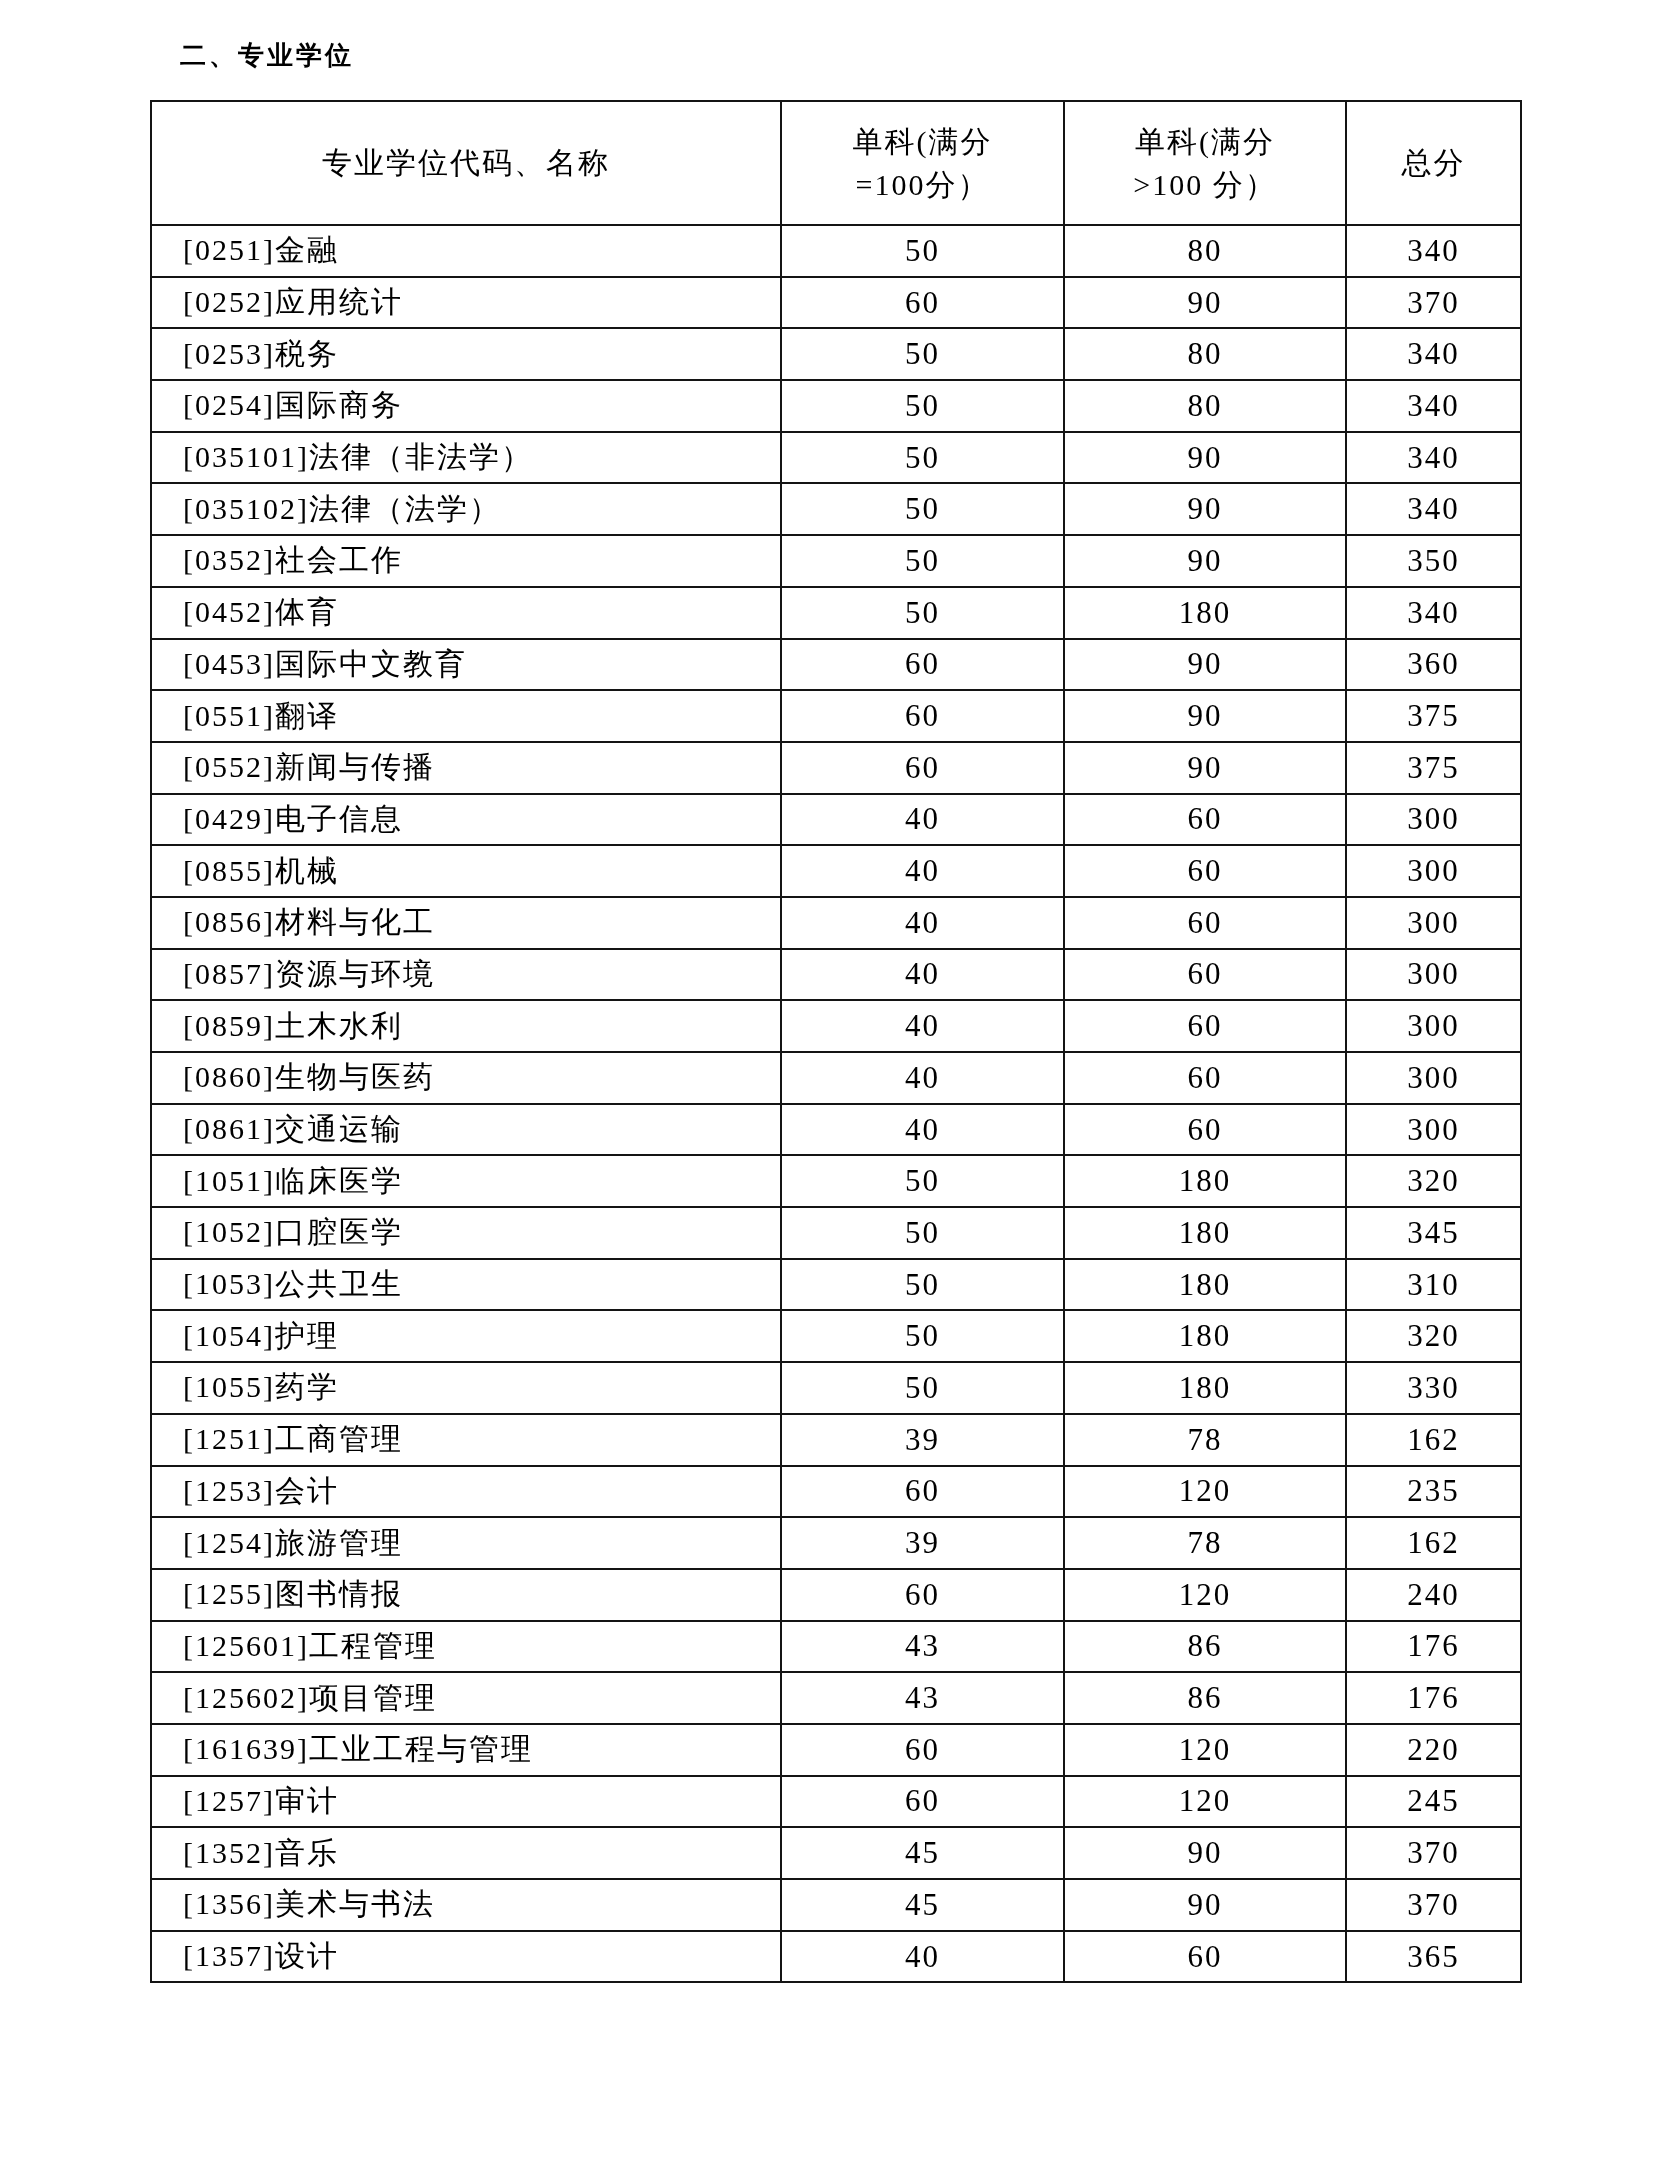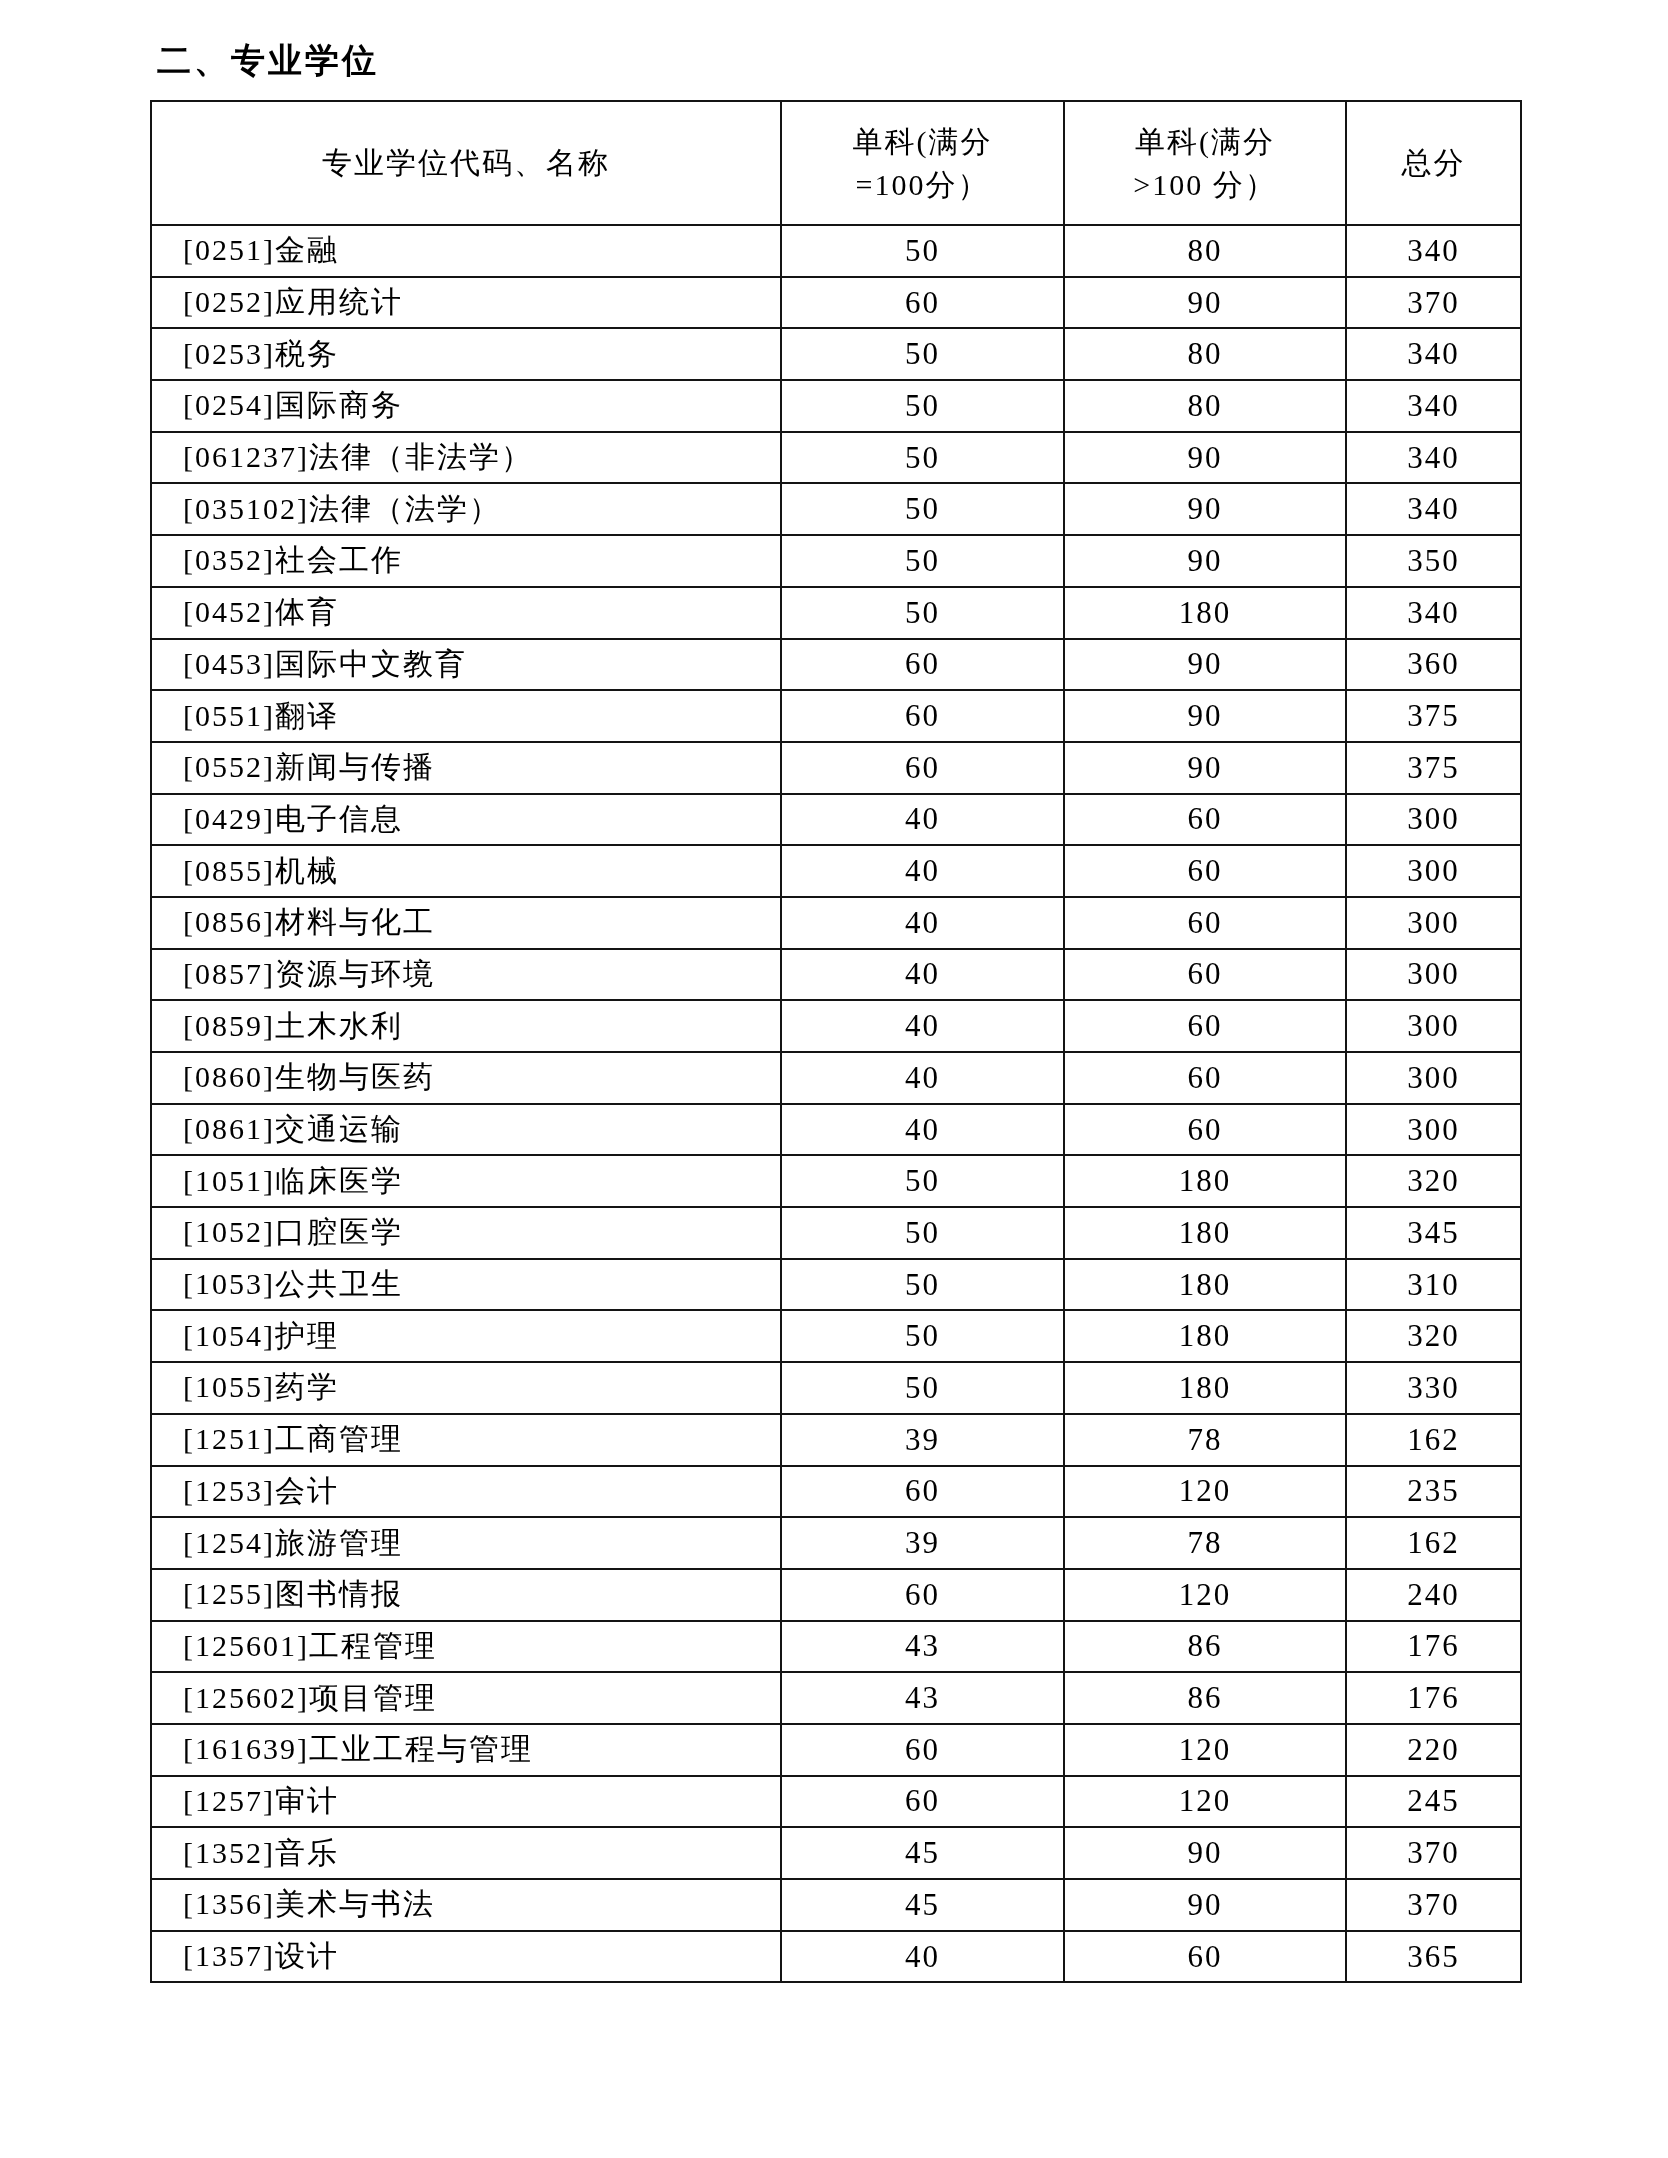--- a/index.html
+++ b/index.html
@@ -6,25 +6,25 @@
   .page {
     position: relative;
     width: 1668px;
     height: 2158px;
     background: #ffffff;
     overflow: hidden;
     color: #000;
   }
   .section-title {
     position: absolute;
-    left: 157px;
+    left: 180px;
     top: 38px;
     font-family: "Liberation Sans", "DejaVu Sans", sans-serif;
     font-weight: bold;
-    font-size: 34px;
+    font-size: 26px;
     letter-spacing: 3px;
     color: #000;
     white-space: nowrap;
   }
   table.score-table {
     position: absolute;
     left: 150px;
     top: 100px;
     width: 1370px;
     border-collapse: collapse;
@@ -108,21 +108,21 @@
           <td class="num-cell">80</td>
           <td class="num-cell">340</td>
         </tr>
         <tr>
           <td class="name-cell">[0254]国际商务</td>
           <td class="num-cell">50</td>
           <td class="num-cell">80</td>
           <td class="num-cell">340</td>
         </tr>
         <tr>
-          <td class="name-cell">[061237]法律（非法学）</td>
+          <td class="name-cell">[035101]法律（非法学）</td>
           <td class="num-cell">50</td>
           <td class="num-cell">90</td>
           <td class="num-cell">340</td>
         </tr>
         <tr>
           <td class="name-cell">[035102]法律（法学）</td>
           <td class="num-cell">50</td>
           <td class="num-cell">90</td>
           <td class="num-cell">340</td>
         </tr>

